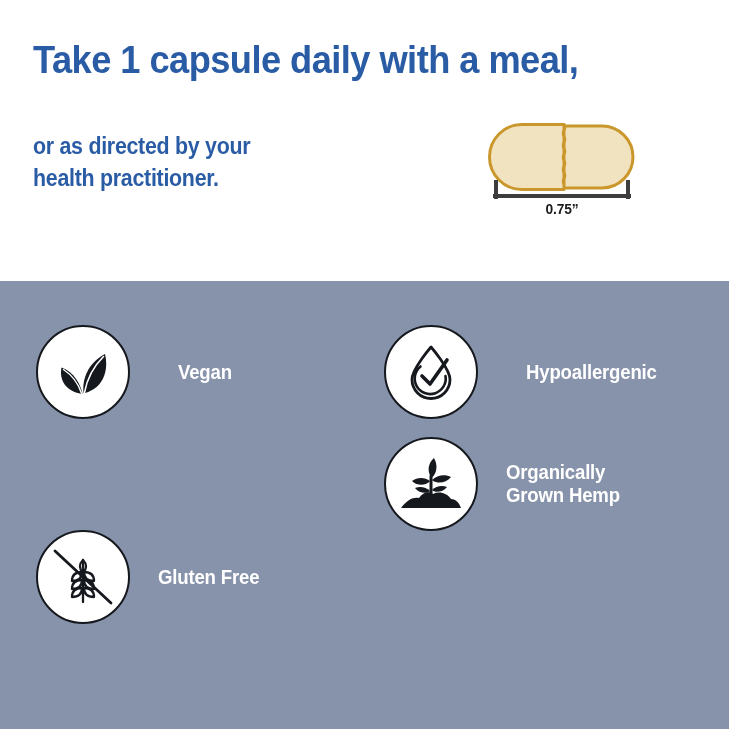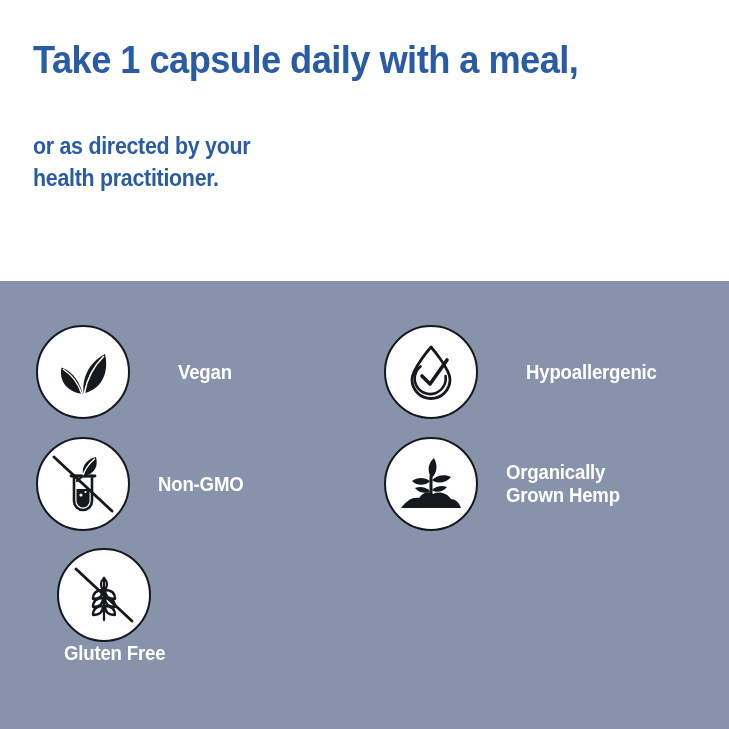--- a/index.html
+++ b/index.html
@@ -116,75 +116,72 @@
     transform: scaleX(0.93);
     transform-origin: left center;
     white-space: pre-line;
   }
 
   
   .col-left  { left: 36px; }
   .col-right { left: 384px; }
   .row-1 { top: 44px; gap: 20px; }
   .row-2 { top: 156px; }
-  .row-3 { top: 267px; flex-direction: column; }
+  .row-3 { top: 249px; }
 </style>
 </head>
 <body>
 
 <div id="page">
 
   <div id="top-panel">
 
     <div id="headline">Take 1 capsule daily with a meal,</div>
 
     <div id="subheadline">
       <div>or as directed by your</div>
       <div>health practitioner.</div>
     </div>
 
+    <div id="capsule-group">
+
+      <svg class="capsule-svg" width="152" height="70" viewBox="0 0 152 70">
+
+        <path d="M 72 4 H 116 A 31 31 0 0 1 116 66 H 72 Z" fill="#f2e3c0" stroke="#c9972c" stroke-width="3" stroke-linejoin="round"></path>
+
+        <path d="M 78 2.5 H 36 A 32.5 32.5 0 0 0 36 67.5 H 78 Z" fill="#f2e3c0" stroke="#c9972c" stroke-width="3" stroke-linejoin="round"></path>
+
+        <path d="M 78 2.5 q 2 3 0 6 q -2 3 0 6 q 2 3 0 6 q -2 3 0 6
+                 q 2 3 0 6 q -2 3 0 6 q 2 3 0 6 q -2 3 0 6 q 2 3 0 6 q -2 3 0 5.5" fill="none" stroke="#c9972c" stroke-width="2.6" stroke-linecap="round"></path>
+      </svg>
+
+      <svg width="152" height="22" viewBox="0 0 152 22" style="position:absolute;left:0;top:58px;">
+        <path d="M 10 2 V 17 M 9 16 H 143 M 142 2 V 17" fill="none" stroke="#3d3d3d" stroke-width="4" stroke-linecap="square"></path>
+      </svg>
+
+      <div id="capsule-measure-label">0.75”</div>
+    </div>
   </div>
 
   <div id="badges-panel">
 
     <div class="badge-row col-left row-1">
       <div class="badge-circle">
         <svg width="62" height="62" viewBox="0 0 62 62">
 
           <path d="M31.5 52 C 30 38 36 22 53 13 C 57 30 51 47 33 52 Z" fill="#15181d"></path>
           <path d="M51.5 15.5 C 42 25 35 38 32.5 51.5" fill="none" stroke="#ffffff" stroke-width="1.6" stroke-linecap="round"></path>
 
           <path d="M30.5 52.5 C 28 43 22.5 31 9.5 26.5 C 7 39 13.5 50 29.5 52.8 Z" fill="#15181d"></path>
           <path d="M11.5 28.5 C 20.5 34.5 26.5 43 29.5 52.3" fill="none" stroke="#ffffff" stroke-width="1.4" stroke-linecap="round"></path>
         </svg>
       </div>
       <div class="badge-label">Vegan</div>
     </div>
 
-    <div class="badge-row col-left row-2">
-      <div class="badge-circle">
-        <svg width="66" height="66" viewBox="0 0 66 66">
-
-          <path d="M24 25 H 42 V 50 A 9 9 0 0 1 24 50 Z" fill="none" stroke="#15181d" stroke-width="2.6" stroke-linejoin="round"></path>
-          <path d="M21 25 H 45" stroke="#15181d" stroke-width="2.8" stroke-linecap="round"></path>
-
-          <path d="M26.5 38 H 39.5 V 50 A 6.5 6.5 0 0 1 26.5 50 Z" fill="#15181d"></path>
-          <circle cx="31" cy="44" r="1.6" fill="#ffffff"></circle>
-          <circle cx="35.5" cy="41" r="1.1" fill="#ffffff"></circle>
-
-          <path d="M33.5 24.5 C 31 17 35 9 46 6 C 48.5 15.5 44.5 23 34 24.8 Z" fill="#15181d"></path>
-          <path d="M44.5 8 C 38.5 13 34.5 19 32.5 26" fill="none" stroke="#ffffff" stroke-width="1.4" stroke-linecap="round"></path>
-
-          <path d="M33 25 L 27 30" stroke="#15181d" stroke-width="2.2" stroke-linecap="round"></path>
-
-          <path d="M4 6 L 62 60" stroke="#15181d" stroke-width="2.8" stroke-linecap="round"></path>
-        </svg>
-      </div>
-      <div class="badge-label">Non-GMO</div>
-    </div>
 
     <div class="badge-row col-left row-3">
       <div class="badge-circle">
         <svg width="66" height="66" viewBox="0 0 66 66">
           <g fill="none" stroke="#15181d" stroke-width="2.3" stroke-linejoin="round" stroke-linecap="round">
 
             <path d="M33 16 V 58"></path>
 
             <path d="M33 16 C 29 20 29 25 33 29 C 37 25 37 20 33 16 Z"></path>
 

